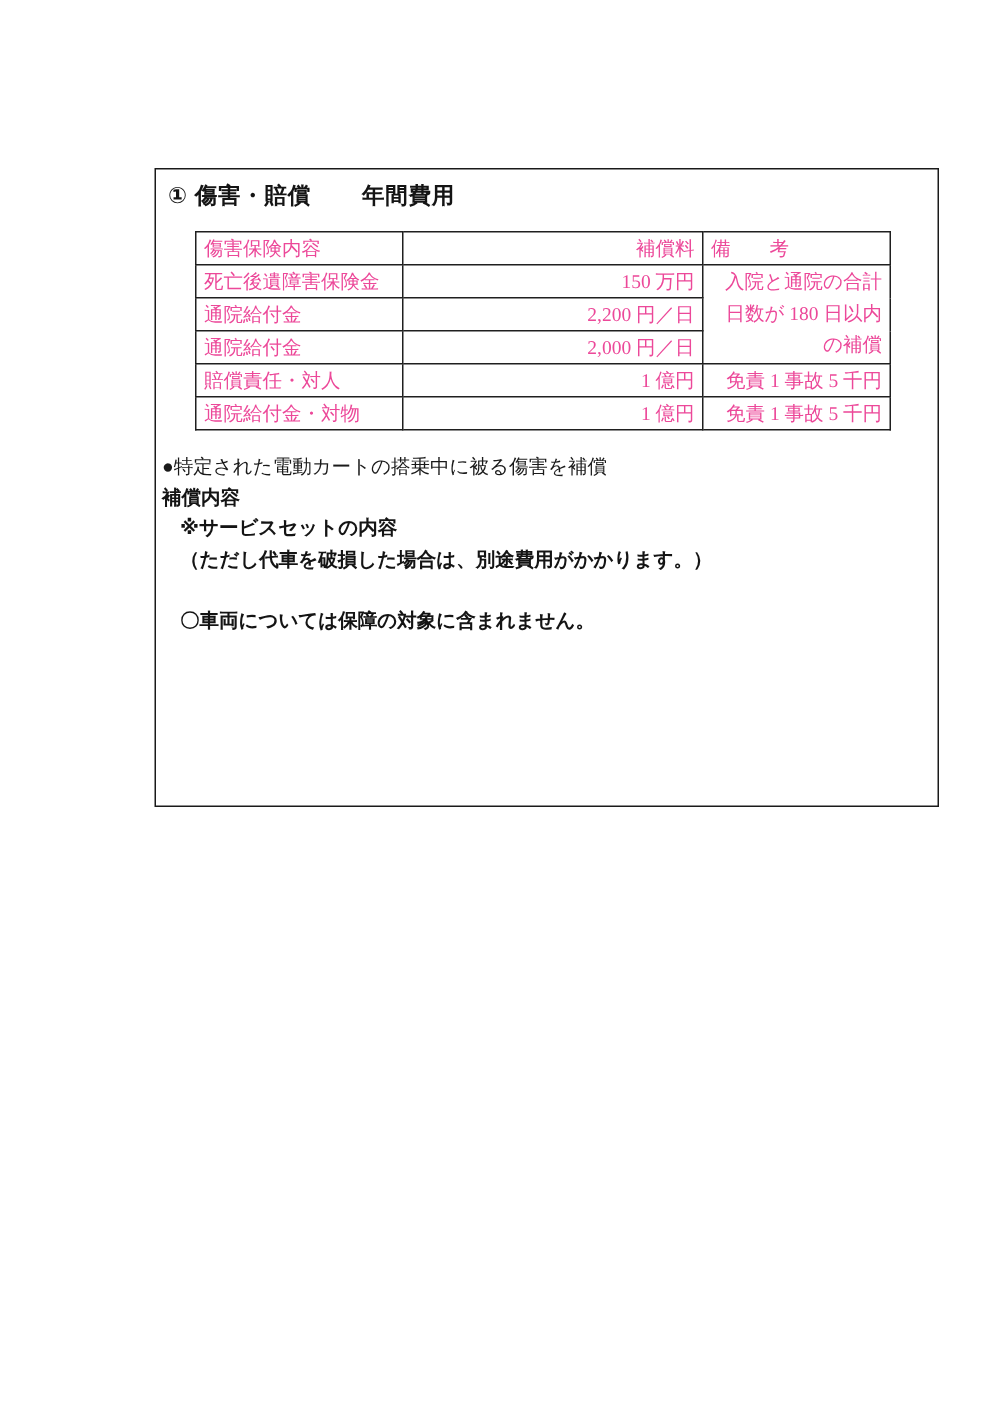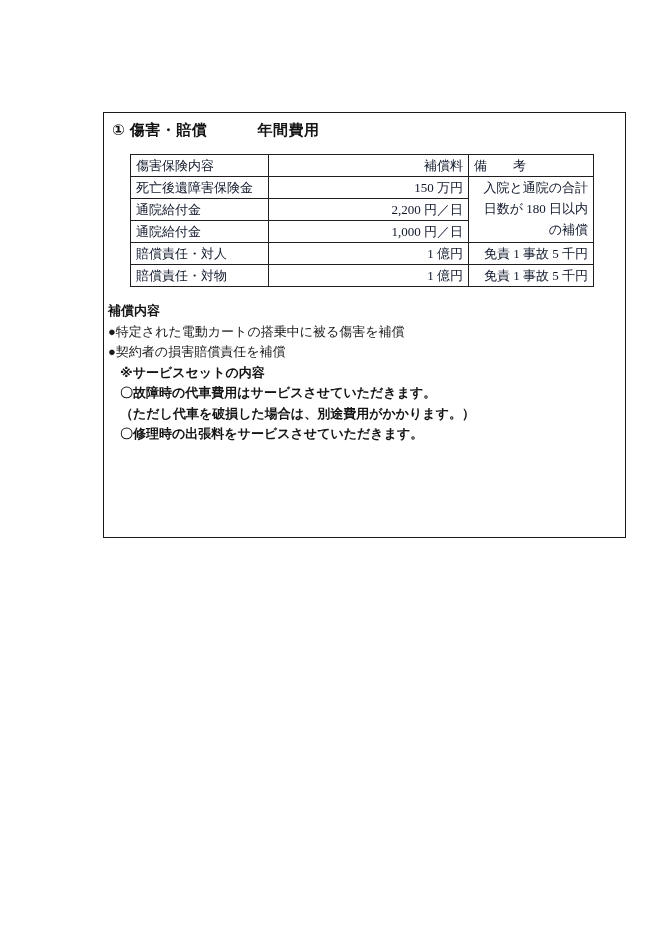--- a/index.html
+++ b/index.html
@@ -33,31 +33,31 @@
     top: 8px;
     display: flex;
     align-items: baseline;
     white-space: nowrap;
     font-family: "Liberation Sans", "DejaVu Sans", sans-serif;
     font-weight: bold;
     font-size: 15px;
     letter-spacing: 0.5px;
     color: #141414;
   }
-  .title-gap1 { margin-left: 50px; }
+  .title-gap1 { margin-left: 34px; }
   .title-gap2 { margin-left: 32px; }
   table.coverage {
     position: absolute;
     left: 26px;
     top: 41px;
     width: 463px;
     border-collapse: collapse;
     table-layout: fixed;
     font-size: 13px;
-    color: #0f172a;
+    color: #ec4899;
   }
   table.coverage th,
   table.coverage td {
     border: 1px solid #1f1f1f;
     height: 21px;
     padding: 0 5px;
     font-weight: normal;
     line-height: 21px;
     overflow: hidden;
     white-space: nowrap;
@@ -127,40 +127,38 @@
             <div>日数が 180 日以内</div>
             <div>の補償</div>
           </td>
         </tr>
         <tr>
           <td class="c-item">通院給付金</td>
           <td class="c-amount">2,200 円／日</td>
         </tr>
         <tr>
           <td class="c-item">通院給付金</td>
-          <td class="c-amount">1,000 円／日</td>
+          <td class="c-amount">2,000 円／日</td>
         </tr>
         <tr>
           <td class="c-item">賠償責任・対人</td>
           <td class="c-amount">1 億円</td>
           <td class="c-note">免責 1 事故 5 千円</td>
         </tr>
         <tr>
-          <td class="c-item">賠償責任・対物</td>
+          <td class="c-item">通院給付金・対物</td>
           <td class="c-amount">1 億円</td>
           <td class="c-note">免責 1 事故 5 千円</td>
         </tr>
       </tbody>
     </table>
 
     <div class="notes">
+      <div class="line serif-line">●特定された電動カートの搭乗中に被る傷害を補償</div>
       <div class="line bold-gothic">補償内容</div>
-      <div class="line serif-line">●特定された電動カートの搭乗中に被る傷害を補償</div>
-      <div class="line serif-line">●契約者の損害賠償責任を補償</div>
       <div class="line bold-gothic indent">※サービスセットの内容</div>
-      <div class="line bold-gothic indent">〇故障時の代車費用はサービスさせていただきます。</div>
       <div class="line bold-gothic indent">（ただし代車を破損した場合は、別途費用がかかります。）</div>
-      <div class="line bold-gothic indent">〇修理時の出張料をサービスさせていただきます。</div>
       <div class="spacer"></div>
+      <div class="line bold-gothic indent">〇車両については保障の対象に含まれません。</div>
     </div>
 
   </div>
 </div>
 
 </body></html>

